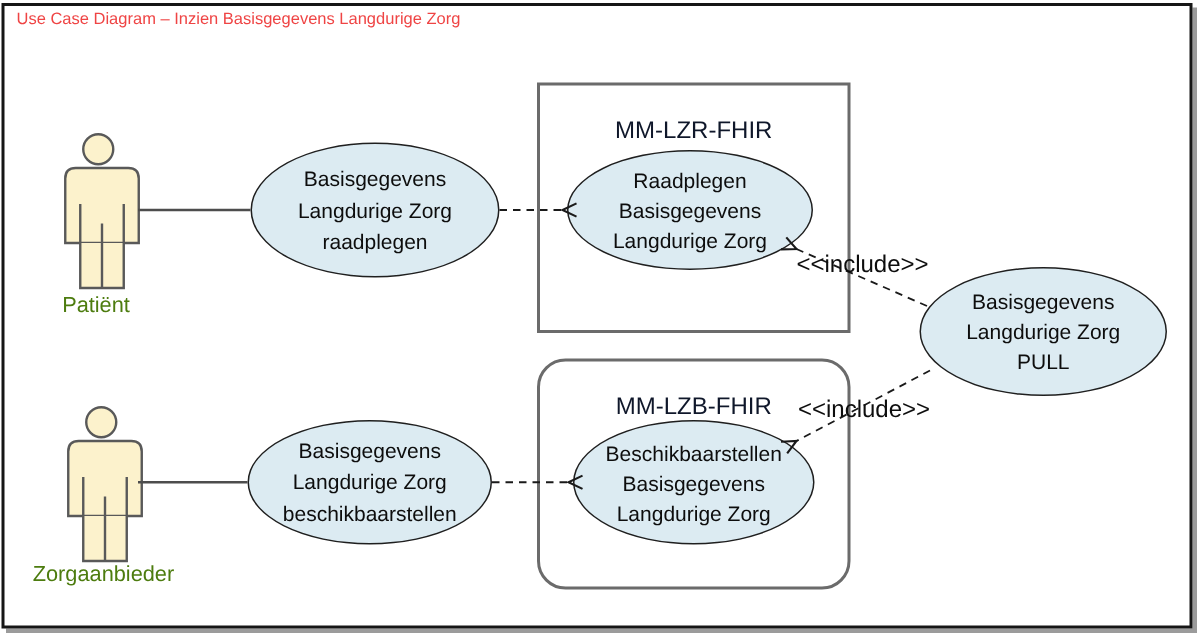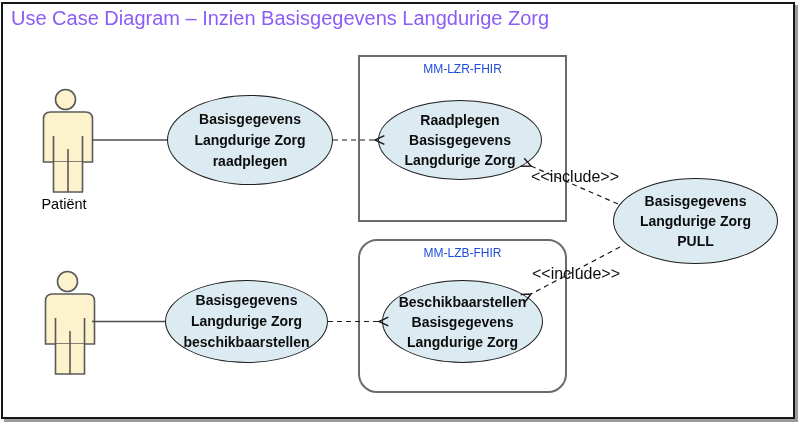--- a/index.html
+++ b/index.html
@@ -6,48 +6,48 @@
   .stage {
     position:relative; width:800px; height:428px; overflow:hidden;
     font-family:"Liberation Sans", sans-serif; color:#111; background:#fff;
   }
   .frame {
     position:absolute; left:1px; top:2px; width:794px; height:417px;
     box-sizing:border-box; border:2px solid #161616;
     box-shadow:3px 3px 0 #9b9b9b; background:#fff; z-index:0;
   }
   .title {
-    position:absolute; left:11px; top:7px; font-size:20px; color:#8b5cf6;
+    position:absolute; left:11px; top:7px; font-size:11px; color:#ef4444;
     z-index:4; white-space:nowrap;
   }
   .sysbox {
     position:absolute; box-sizing:border-box;
     border:2px solid var(--c-system_border,#6b6b6b); background:#fff; z-index:1;
   }
   .sysbox.lzr { left:358px; top:55px;  width:209px; height:167px; }
   .sysbox.lzb { left:358px; top:239px; width:209px; height:154px;border-radius:19px; }
-  .syslabel { margin-top:5px; text-align:center; font-size:12px; color:#1d4ed8; }
+  .syslabel { margin-top:22px; text-align:center; font-size:16px; color:#0f172a; }
   .uc {
     position:absolute; box-sizing:border-box; z-index:2;
     border:1.5px solid var(--c-usecase_border,#1f1f1f);
     background:var(--c-usecase_fill,#dcebf2);
     border-radius:50%;
     display:flex; flex-direction:column; align-items:center; justify-content:center;
-    font-size:14px; line-height:21px; text-align:center; color:#0d0d0d;font-weight:bold;
+    font-size:14px; line-height:21px; text-align:center; color:#0d0d0d;
   }
   .uc-a { left:167px; top:95px;  width:166px; height:90px; }
   .uc-b { left:378px; top:100px; width:164px; height:80px; line-height:20px; }
   .uc-c { left:165px; top:280px; width:163px; height:83px; }
   .uc-d { left:382px; top:280px; width:161px; height:83px; line-height:20px; }
   .uc-e { left:613px; top:178px; width:165px; height:86px; line-height:20px; }
   .actor-svg { position:absolute; z-index:2; }
   .actor-svg.patient      { left:40px; top:88px; }
   .actor-svg.zorgaanbieder{ left:42px; top:270px; }
   .actor-label {
-    position:absolute; z-index:2; font-size:14.5px; text-align:center; color:#000000;
+    position:absolute; z-index:2; font-size:14.5px; text-align:center; color:#4d7c0f;
   }
   .actor-label.patient       { left:18px; top:196px; width:92px; }
   .actor-label.zorgaanbieder { left:5px;  top:375px; width:128px; }
   .connectors { position:absolute; left:0; top:0; z-index:3; pointer-events:none; }
   .inc-label {
     position:absolute; z-index:4; font-size:16px; color:#0d0d0d;
     transform:translate(-50%,-50%); white-space:nowrap;
   }
   .inc-label.top    { left:575px; top:177px; }
   .inc-label.bottom { left:576px; top:274px; }
@@ -113,20 +113,21 @@
   <svg class="actor-svg zorgaanbieder" width="56" height="106" viewBox="0 0 56 106">
     <g style="fill:var(--c-actor_fill,#fcf2cc); stroke:var(--c-actor_border,#595959);" stroke-width="1.6">
       <circle cx="25.5" cy="11.5" r="10"></circle>
       <path d="M3.5,74 L3.5,31 Q3.5,24 10.5,24 L45.5,24 Q52.5,24 52.5,31 L52.5,74 Z"></path>
       <path d="M13.5,74 L13.5,104 L42.5,104 L42.5,74"></path>
       <line x1="13.5" y1="48" x2="13.5" y2="74"></line>
       <line x1="42.5" y1="48" x2="42.5" y2="74"></line>
       <line x1="28" y1="61" x2="28" y2="104"></line>
     </g>
   </svg>
+  <div class="actor-label zorgaanbieder">Zorgaanbieder</div>
 
   <svg class="connectors" width="800" height="428" viewBox="0 0 800 428">
     <defs>
       <marker id="openArrow" viewBox="0 0 12 12" refX="1.5" refY="6" markerWidth="11" markerHeight="11" orient="auto">
         <path d="M10,2 L1.5,6 L10,10" fill="none" stroke="#1a1a1a" stroke-width="1.3"></path>
       </marker>
     </defs>
     <path d="M92,140 H167" stroke="#4d4d4d" stroke-width="1.6" fill="none"></path>
     <path d="M92,321.5 H165" stroke="#4d4d4d" stroke-width="1.6" fill="none"></path>
     <path d="M333,140 H375" stroke="#1a1a1a" stroke-width="1.2" stroke-dasharray="5 4" fill="none" marker-end="url(#openArrow)"></path>

